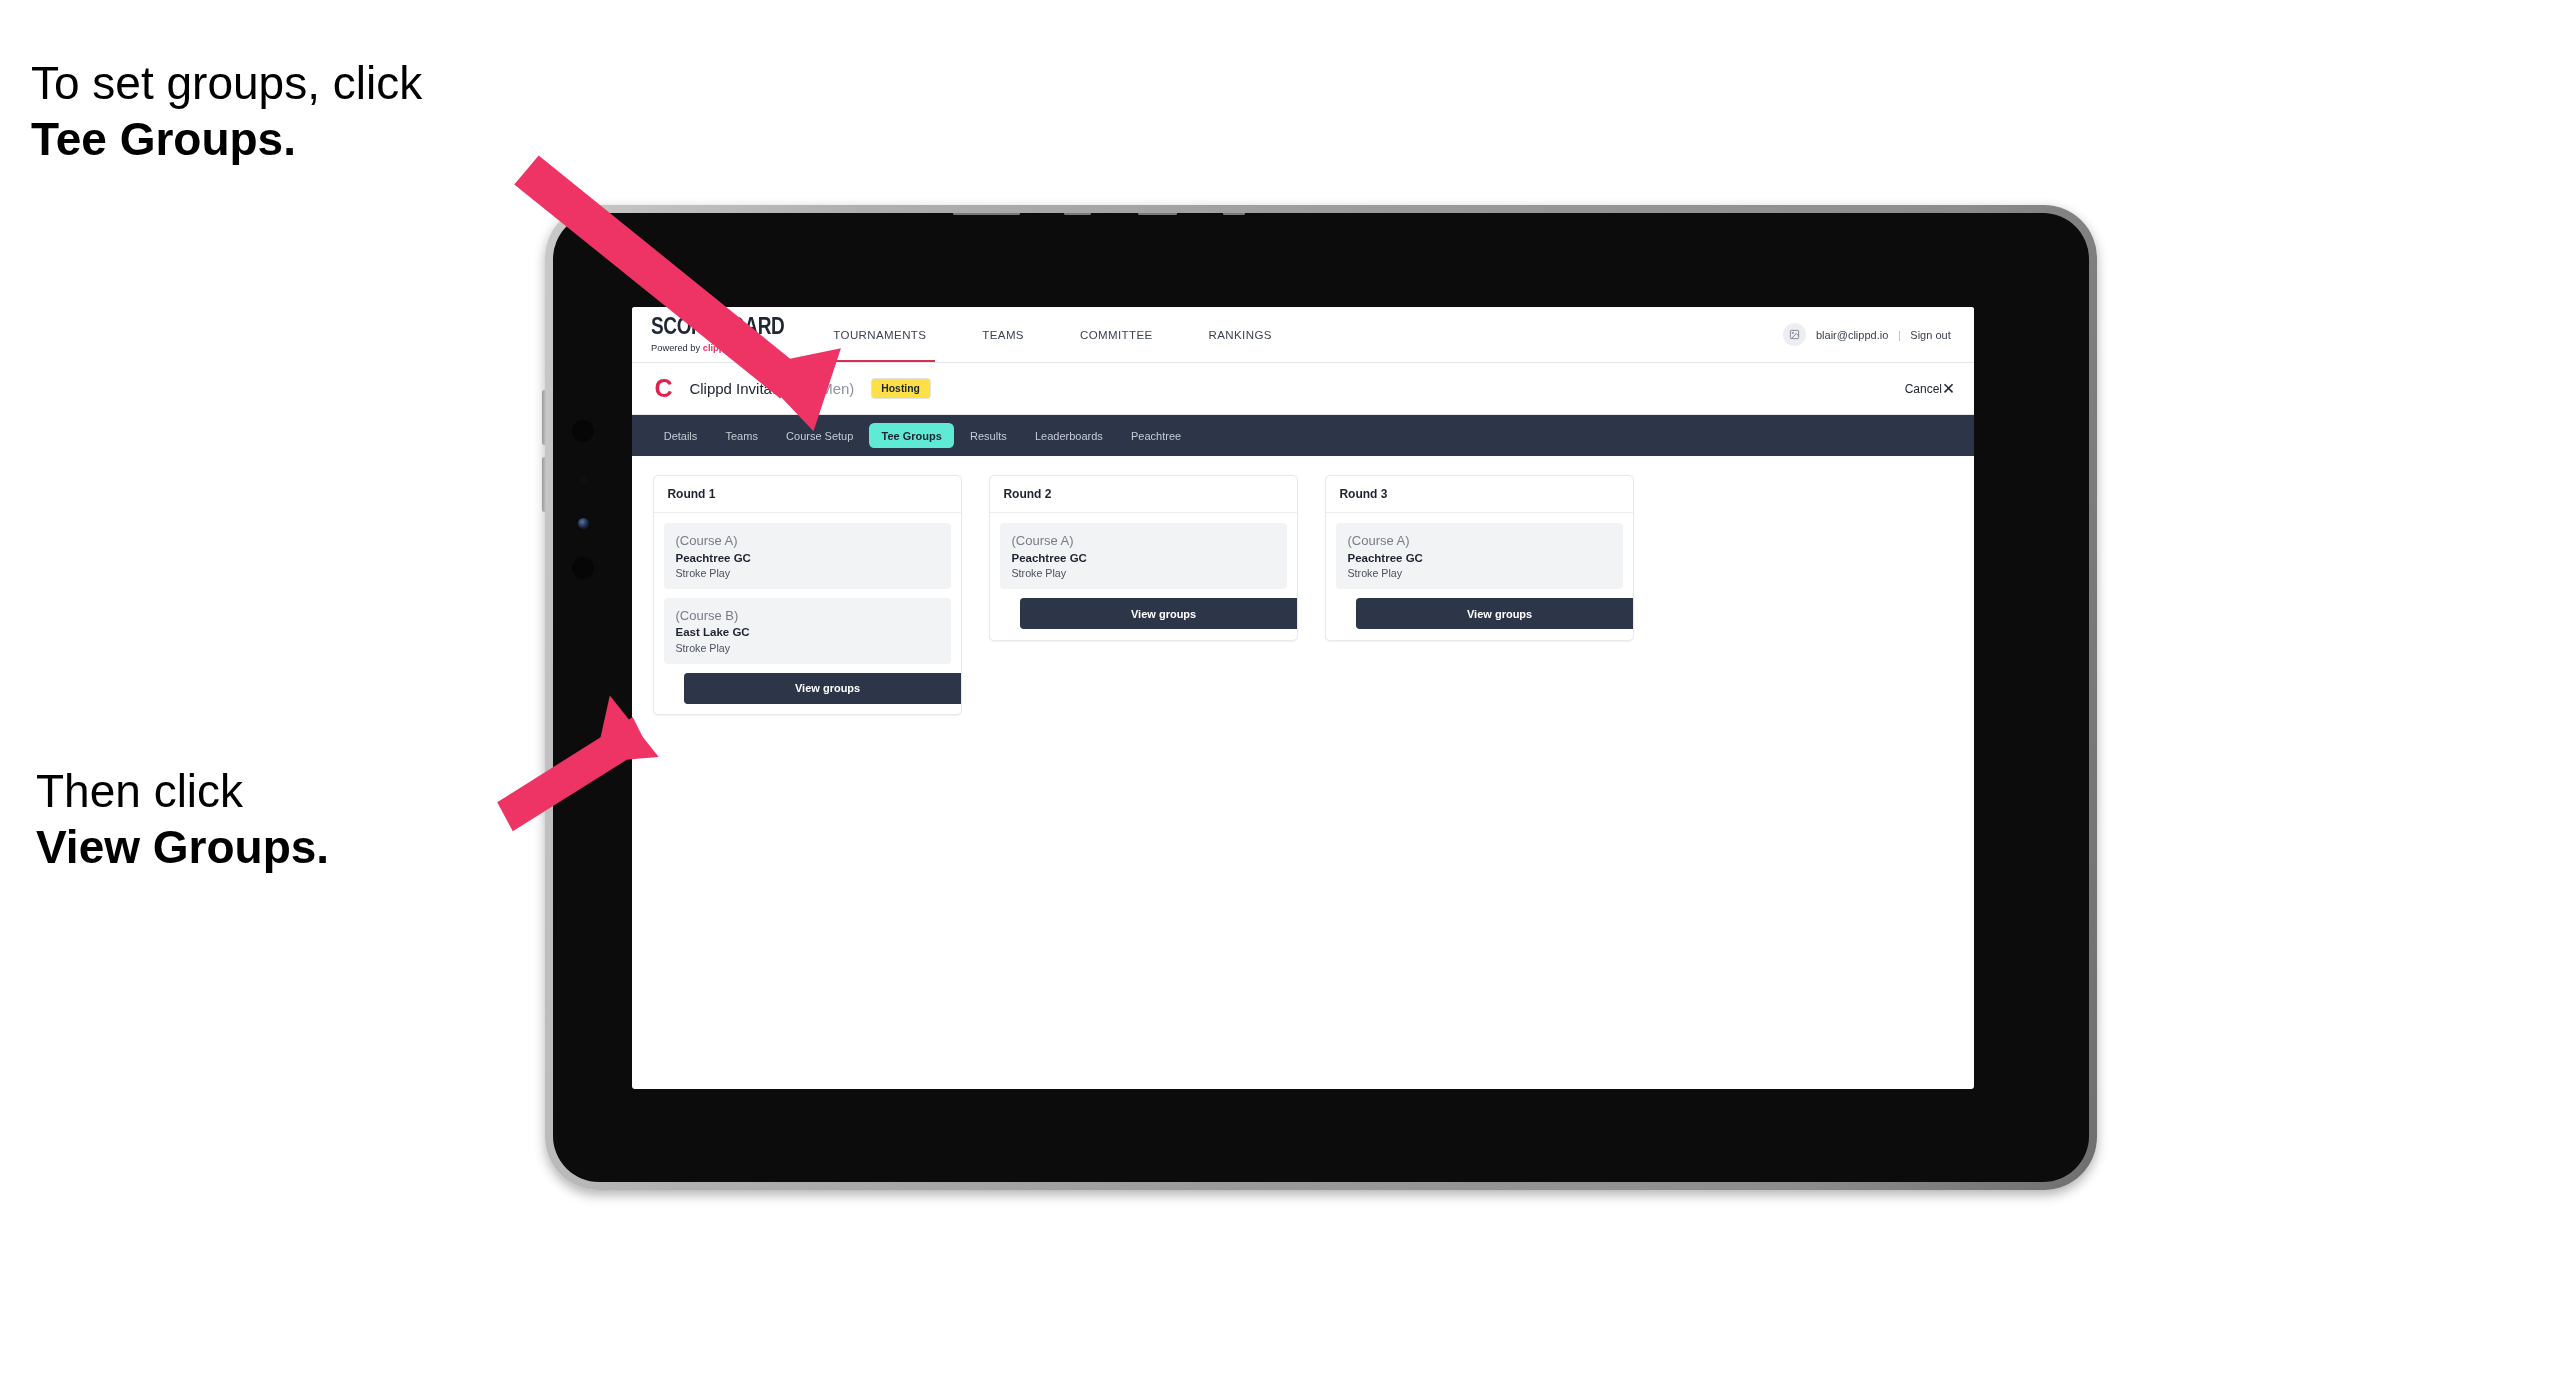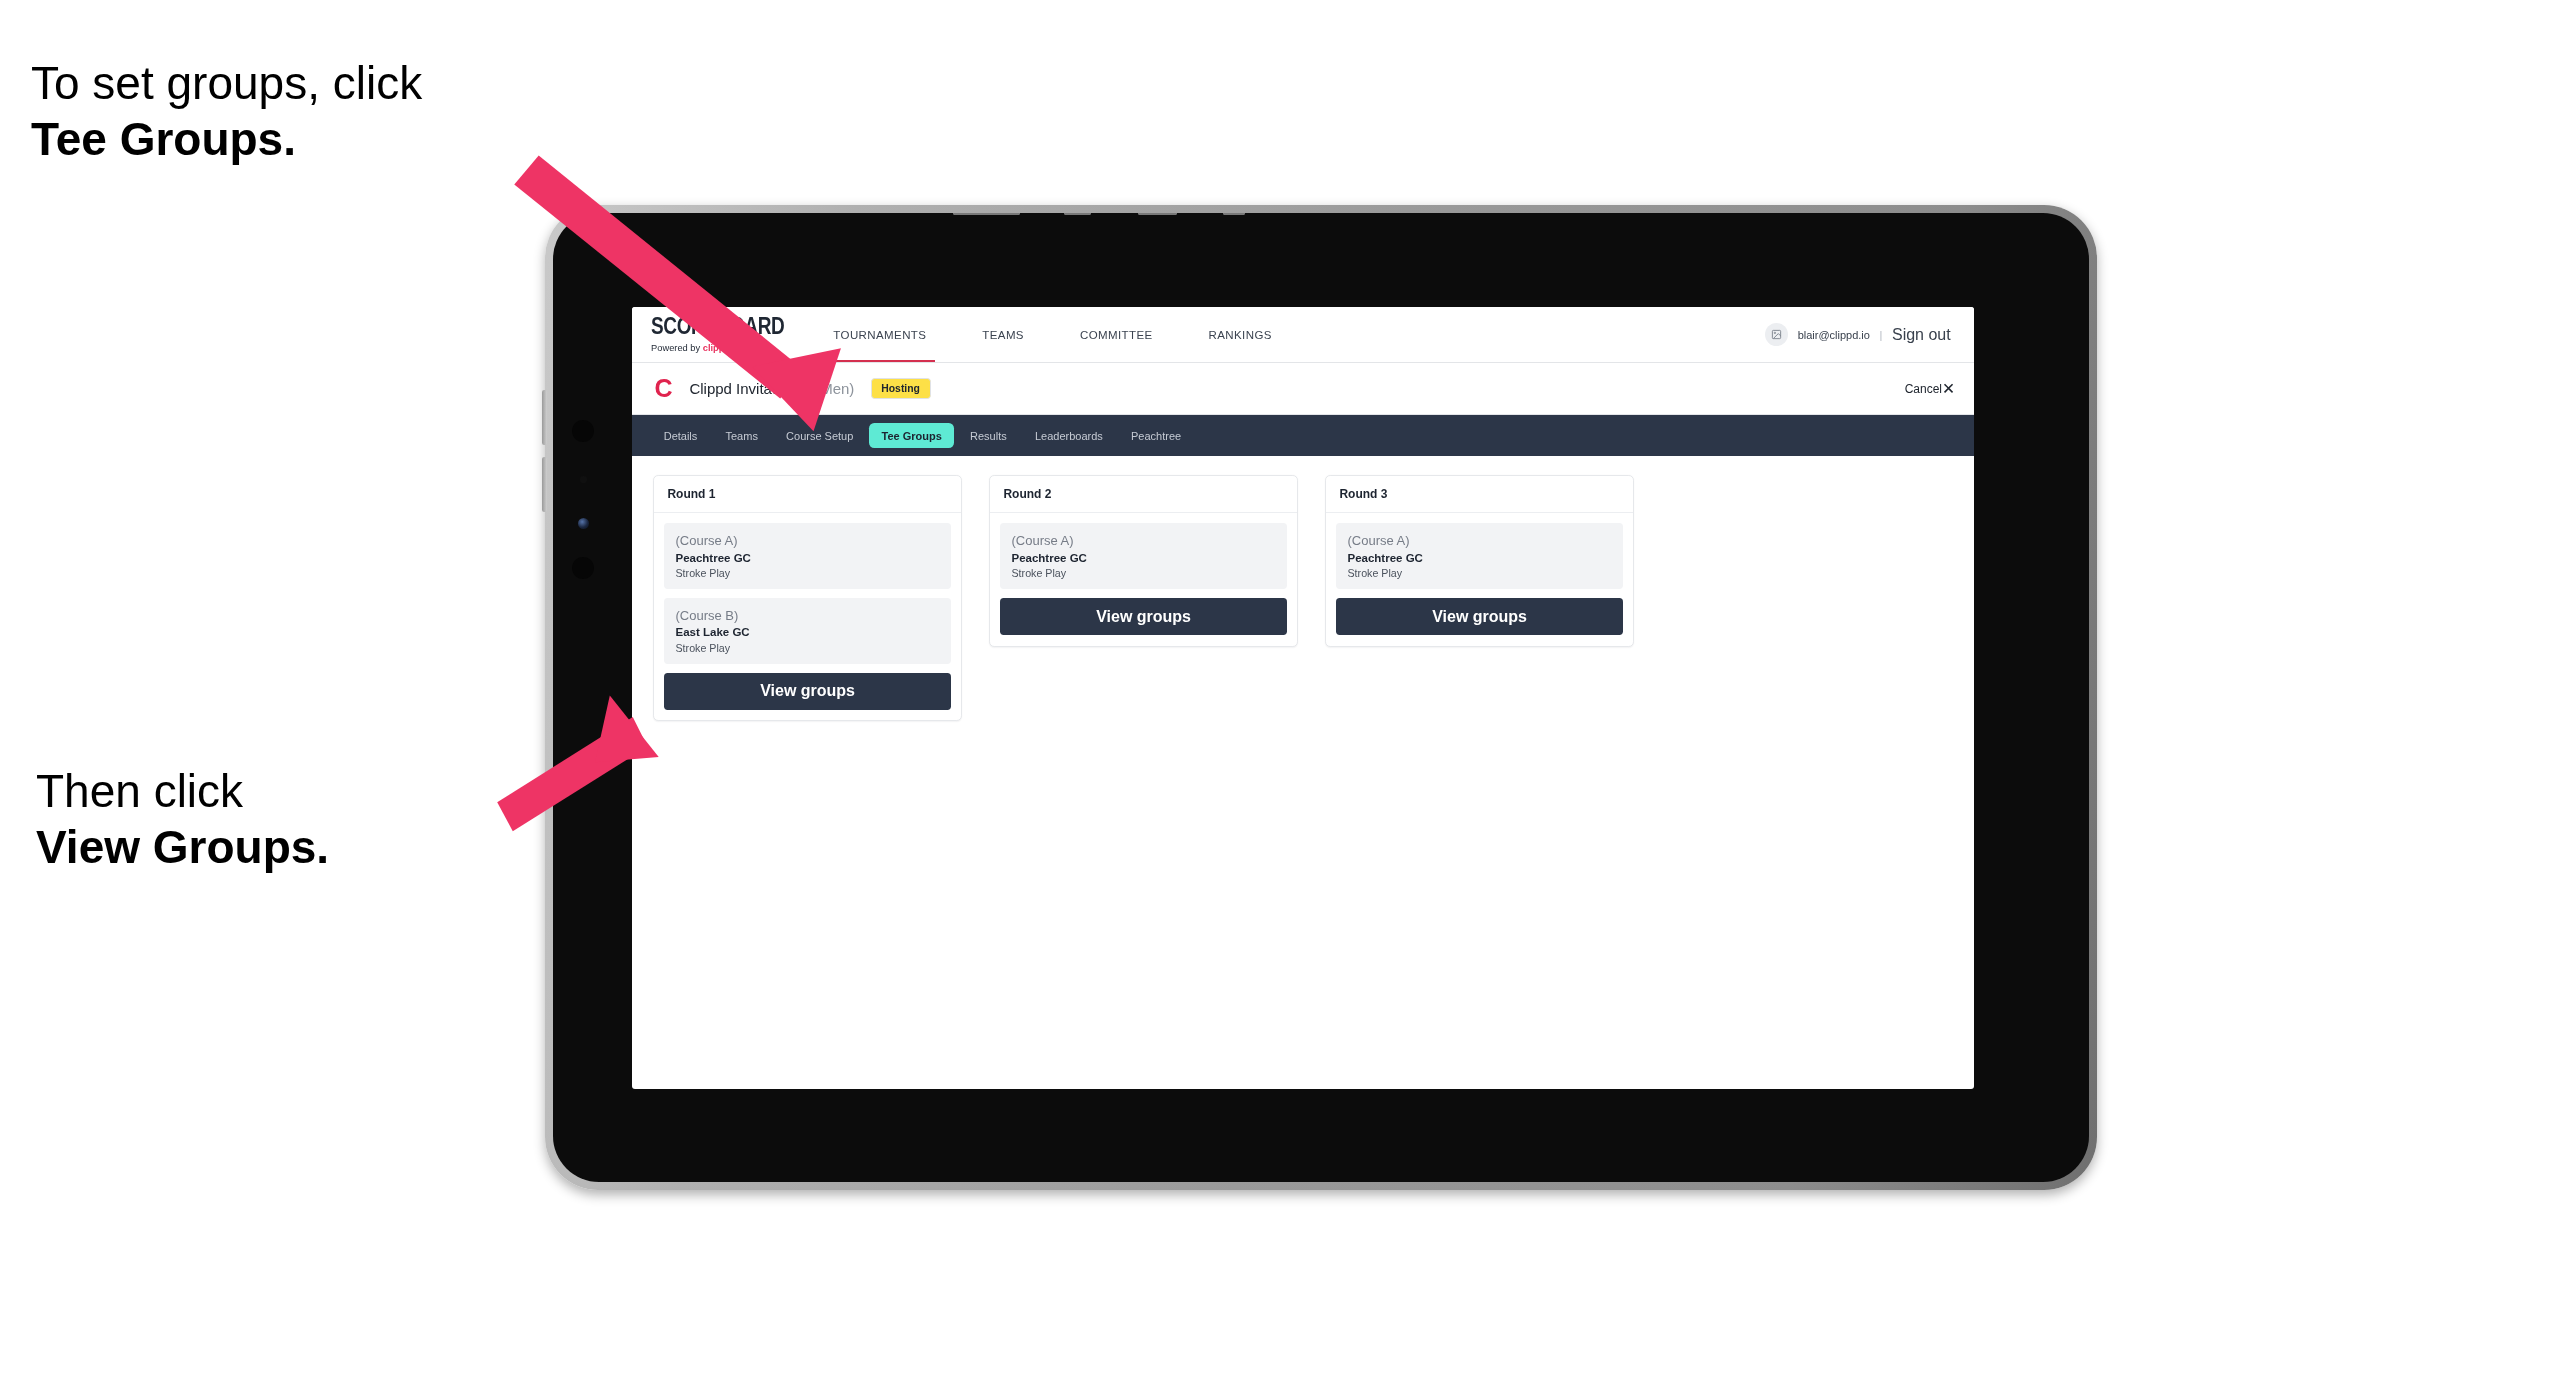--- a/index.html
+++ b/index.html
@@ -58,21 +58,21 @@
   #brand-sub{font-size:9.3px;color:#1f2733;margin-top:5.2px;}
   #brand-sub .clippd{color:#e8335f;font-weight:bold;}
   .topnav{display:flex;align-items:center;height:100%;gap:20px;}
   .topnav-item{font-size:11.5px;color:#3b4350;letter-spacing:0.4px;padding:0 18px;
     height:100%;display:flex;align-items:center;position:relative;cursor:pointer;}
   .topnav-item.active:after{content:"";position:absolute;left:9px;right:9px;bottom:0;height:2.2px;background:#d4304f;}
   #topbar-right{margin-left:auto;display:flex;align-items:center;gap:9.6px;padding-right:4.4px;}
   #avatar{width:23px;height:23px;border-radius:50%;background:#eceef1;display:flex;align-items:center;justify-content:center;}
   #user-email{font-size:11px;color:#39414d;}
   .sep{font-size:11px;color:#b5bac2;}
-  #signout{font-size:16px;color:#39414d;cursor:pointer;}
+  #signout{font-size:11px;color:#39414d;cursor:pointer;}
 
   
   #tourbar{height:52px;background:#fff;border-bottom:0.7px solid #e3e5e8;
     display:flex;align-items:center;padding:0 19px;box-sizing:border-box;}
   #tour-logo{width:25px;height:25px;display:flex;align-items:center;justify-content:center;
     font-size:25px;font-weight:bold;color:#e0234e;line-height:1;margin-right:13.3px;
     font-family:"Liberation Sans",sans-serif;}
   #tour-name{font-size:15px;color:#20262f;}
   #tour-gender{font-size:15px;color:#8d939c;margin-left:7.4px;}
   #hosting-badge{margin-left:16.3px;border:0.7px solid #e0e2e6;border-radius:3.7px;
@@ -91,22 +91,22 @@
   .round-card{width:307px;background:#fff;border:0.7px solid #e6e8eb;border-radius:5.2px;
     box-shadow:0 0.7px 1.5px rgba(20,25,35,.05);overflow:hidden;align-self:flex-start;}
   .round-head{padding:11px 13.3px;border-bottom:0.7px solid #eceef1;}
   .round-title{font-size:12px;font-weight:bold;color:#1d2430;}
   .round-body{padding:10.4px;}
   .course-box{background:#f2f3f5;border-radius:3.7px;padding:9.6px 11px;margin-bottom:9px;}
   .course-label{font-size:13px;color:#767c87;margin-bottom:3.7px;}
   .course-name{font-size:11.5px;font-weight:bold;color:#1d2430;margin-bottom:3.7px;}
   .course-format{font-size:10.7px;color:#4b525d;}
   .view-groups-btn{display:block;width:100%;background:#2c3648;color:#fff;border:none;
-    border-radius:3.7px;padding:9.6px 0;font-size:16px;font-weight:bold;cursor:pointer;
-    font-family:"Liberation Sans",sans-serif;box-sizing:border-box;}
+    border-radius:3.7px;padding:9.6px 0;font-size:11px;font-weight:bold;cursor:pointer;
+    font-family:"Liberation Sans",sans-serif;box-sizing:border-box;margin-left:20px;}
 </style>
 </head>
 <body>
 
 <div class="callout" id="callout-top">
   <span class="line">To set groups, click</span>
   <span class="line strong">Tee Groups.</span>
 </div>
 
 <div class="callout" id="callout-bottom">

